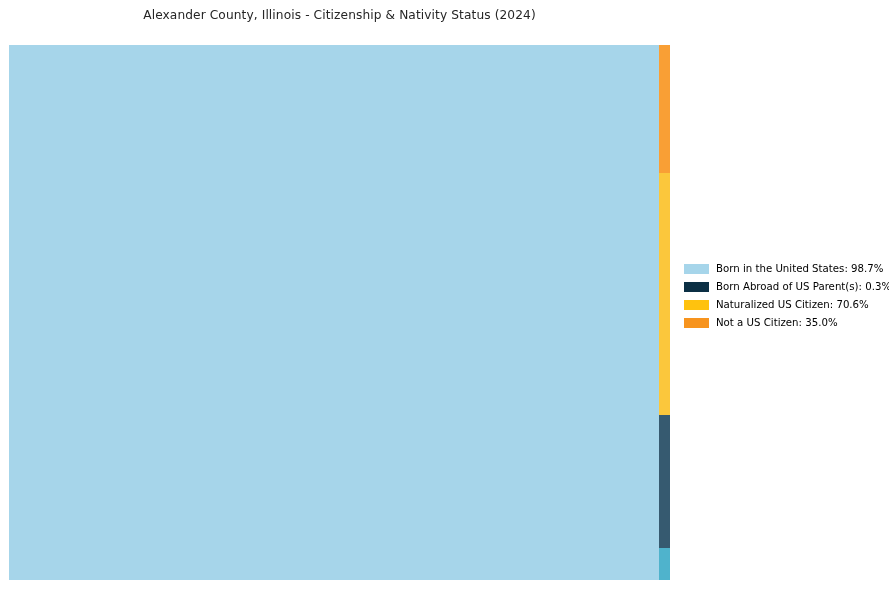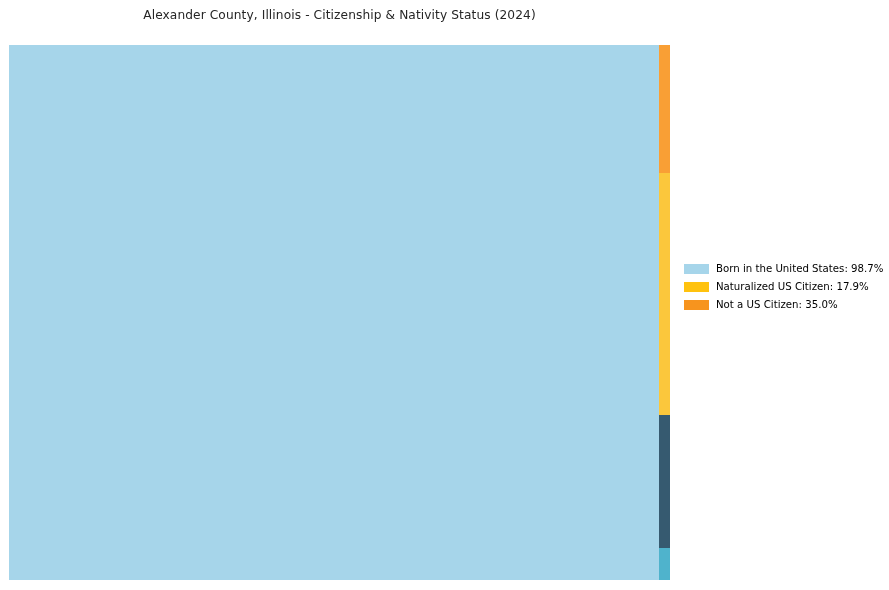--- a/index.html
+++ b/index.html
@@ -88,22 +88,26 @@
       <div class="tm-tile" title="Born Abroad of US Parent(s): 0.3%" style="left: 650px; top: 370px; width: 11px; height: 133px; background: rgb(54, 90, 112);"></div>
       <div class="tm-tile" title="Born in Puerto Rico / Islands: 0%" style="left: 650px; top: 503px; width: 11px; height: 32px; background: rgb(79, 179, 204);"></div>
     </div>
 
   <div id="legend">
       <div class="legend-row">
         <span class="legend-swatch" style="background: rgb(166, 213, 234);"></span>
         <span class="legend-label">Born in the United States: 98.7%</span>
       </div>
       <div class="legend-row">
+        <span class="legend-swatch" style="background: rgb(11, 47, 68);"></span>
+        <span class="legend-label">Born Abroad of US Parent(s): 0.3%</span>
+      </div>
+      <div class="legend-row">
         <span class="legend-swatch" style="background: rgb(255, 194, 14);"></span>
-        <span class="legend-label">Naturalized US Citizen: 17.9%</span>
+        <span class="legend-label">Naturalized US Citizen: 70.6%</span>
       </div>
       <div class="legend-row">
         <span class="legend-swatch" style="background: rgb(247, 148, 30);"></span>
         <span class="legend-label">Not a US Citizen: 35.0%</span>
       </div>
     </div>
 
 </div>
 
 </body></html>

